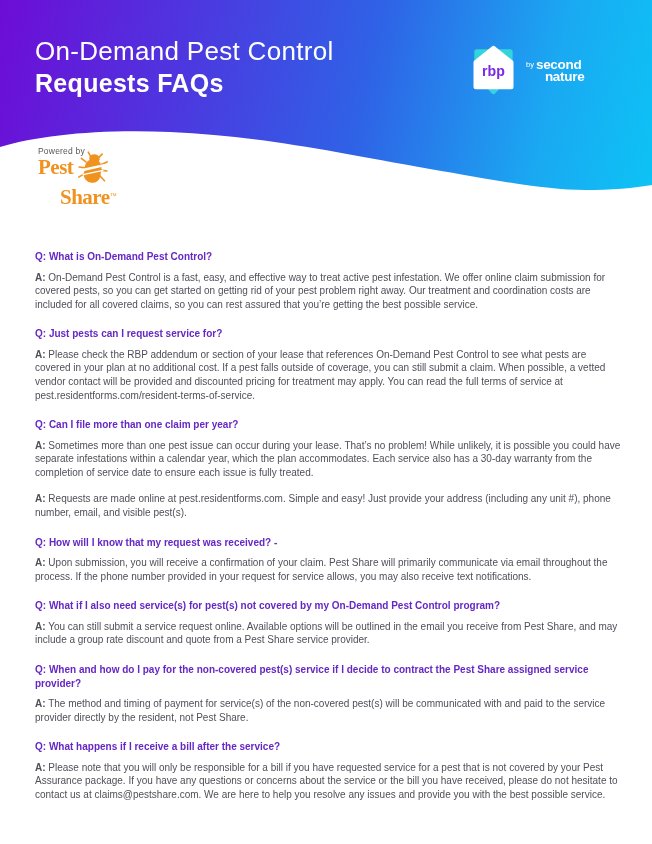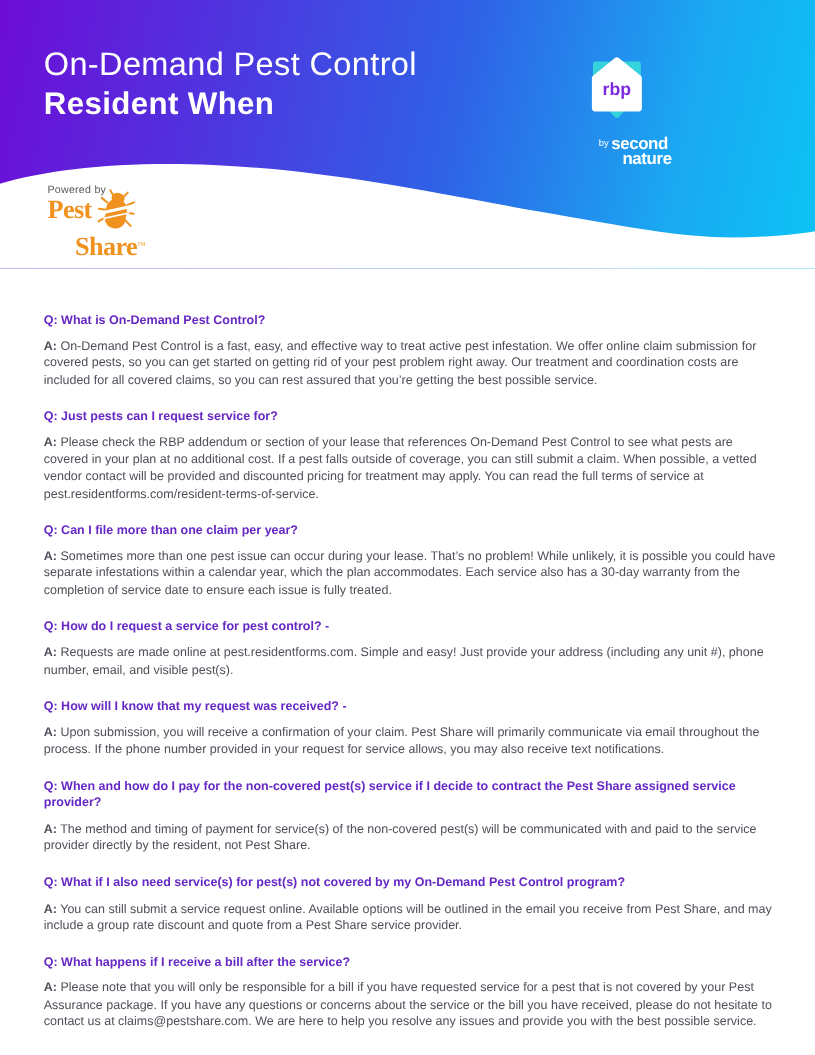--- a/index.html
+++ b/index.html
@@ -12,21 +12,21 @@
   
   .hero{
     position:absolute;top:0;left:0;width:652px;height:215px;
     background:linear-gradient(102deg,#6e0cd6 0%,#4b3ae0 30%,#2f62e6 55%,#1aa9f2 82%,#0cc4f5 100%);
   }
   .hero-wave{position:absolute;bottom:0;left:0;width:652px;height:92px;display:block;z-index:1;}
   .hero-titles{position:absolute;left:35px;top:36px;z-index:2;color:#ffffff;}
   .title-1{font-size:26px;font-weight:400;letter-spacing:.3px;line-height:30px;margin:0;}
   .title-2{font-size:25px;font-weight:700;letter-spacing:.3px;line-height:30px;margin:2px 0 0;}
   
-  .brand{position:absolute;left:470px;top:45px;z-index:2;display:flex;align-items:flex-start;flex-direction:column;}
+  .brand{position:absolute;left:470px;top:45px;z-index:2;display:flex;align-items:flex-start;}
   .rbp-badge{display:block;}
   .sn-wordmark{display:flex;color:#fff;margin-left:9px;margin-top:14px;}
   .sn-by{font-size:7.5px;font-weight:400;margin-top:1px;margin-right:2px;text-align:right;}
   .sn-name{font-weight:700;font-size:13.5px;line-height:11.5px;letter-spacing:-.3px;}
   .sn-name .l2{display:block;padding-left:9px;}
   
   .powered{position:absolute;left:38px;top:146px;z-index:2;}
   .powered-label{font-size:8.5px;color:#57555a;letter-spacing:.2px;margin:0 0 2px;}
   .ps-row{display:flex;align-items:flex-start;}
   .ps-word{font-size:21px;font-weight:700;letter-spacing:-.5px;line-height:18px;margin:0;font-family:Liberation Serif, serif;}
@@ -45,21 +45,21 @@
 
 <div class="page">
 
   <div class="hero">
     <svg class="hero-wave" viewBox="0 0 652 92" preserveAspectRatio="none" aria-hidden="true">
       <path d="M0,24 C40,12 100,6 170,9 C260,13 330,28 430,46 C500,58 545,67 585,67 C610,67 635,65 652,62 L652,92 L0,92 Z" fill="#ffffff"></path>
     </svg>
 
     <div class="hero-titles">
       <h1 class="title-1">On-Demand Pest Control</h1>
-      <h2 class="title-2">Resident When</h2>
+      <h2 class="title-2">Requests FAQs</h2>
     </div>
 
     <div class="brand">
       <svg class="rbp-badge" width="47" height="50" viewBox="0 0 56 60" aria-hidden="true">
 
         <path d="M8,8 L48,8 L48,34 L28,56 L8,34 Z" fill="#35d3dc" stroke="#35d3dc" stroke-width="6" stroke-linejoin="round"></path>
 
         <path d="M28,4 L49,21 L49,50 L7,50 L7,21 Z" fill="#ffffff" stroke="#ffffff" stroke-width="6" stroke-linejoin="round"></path>
         <text x="28" y="37" text-anchor="middle" font-family="Liberation Sans, sans-serif" font-size="17" font-weight="bold" fill="#7b2ae0">rbp</text>
       </svg>
@@ -107,37 +107,36 @@
       <h3 class="q" style="color:#6628c4">Q: Just pests can I request service for?</h3>
       <p class="a"><b>A:</b> <span>Please check the RBP addendum or section of your lease that references On-Demand Pest Control to see what pests are covered in your plan at no additional cost. If a pest falls outside of coverage, you can still submit a claim. When possible, a vetted vendor contact will be provided and discounted pricing for treatment may apply. You can read the full terms of service at pest.residentforms.com/resident-terms-of-service.</span></p>
     </section>
 
     <section class="faq">
       <h3 class="q" style="color:#6628c4">Q: Can I file more than one claim per year?</h3>
       <p class="a"><b>A:</b> <span>Sometimes more than one pest issue can occur during your lease. That’s no problem! While unlikely, it is possible you could have separate infestations within a calendar year, which the plan accommodates. Each service also has a 30-day warranty from the completion of service date to ensure each issue is fully treated.</span></p>
     </section>
 
     <section class="faq">
-      <h3 class="q" style="color:#6628c4">Q: How do I request a service for pest control? -</h3>
       <p class="a"><b>A:</b> <span>Requests are made online at pest.residentforms.com. Simple and easy! Just provide your address (including any unit #), phone number, email, and visible pest(s).</span></p>
     </section>
 
     <section class="faq">
       <h3 class="q" style="color:#6628c4">Q: How will I know that my request was received? -</h3>
       <p class="a"><b>A:</b> <span>Upon submission, you will receive a confirmation of your claim. Pest Share will primarily communicate via email throughout the process. If the phone number provided in your request for service allows, you may also receive text notifications.</span></p>
     </section>
 
     <section class="faq">
-      <h3 class="q" style="color:#6628c4">Q: When and how do I pay for the non-covered pest(s) service if I decide to contract the Pest Share assigned service provider?</h3>
-      <p class="a"><b>A:</b> <span>The method and timing of payment for service(s) of the non-covered pest(s) will be communicated with and paid to the service provider directly by the resident, not Pest Share.</span></p>
+      <h3 class="q" style="color:#6628c4">Q: What if I also need service(s) for pest(s) not covered by my On-Demand Pest Control program?</h3>
+      <p class="a"><b>A:</b> <span>You can still submit a service request online. Available options will be outlined in the email you receive from Pest Share, and may include a group rate discount and quote from a Pest Share service provider.</span></p>
     </section>
 
     <section class="faq">
-      <h3 class="q" style="color:#6628c4">Q: What if I also need service(s) for pest(s) not covered by my On-Demand Pest Control program?</h3>
-      <p class="a"><b>A:</b> <span>You can still submit a service request online. Available options will be outlined in the email you receive from Pest Share, and may include a group rate discount and quote from a Pest Share service provider.</span></p>
+      <h3 class="q" style="color:#6628c4">Q: When and how do I pay for the non-covered pest(s) service if I decide to contract the Pest Share assigned service provider?</h3>
+      <p class="a"><b>A:</b> <span>The method and timing of payment for service(s) of the non-covered pest(s) will be communicated with and paid to the service provider directly by the resident, not Pest Share.</span></p>
     </section>
 
     <section class="faq">
       <h3 class="q" style="color:#6628c4">Q: What happens if I receive a bill after the service?</h3>
       <p class="a"><b>A:</b> <span>Please note that you will only be responsible for a bill if you have requested service for a pest that is not covered by your Pest Assurance package. If you have any questions or concerns about the service or the bill you have received, please do not hesitate to contact us at claims@pestshare.com. We are here to help you resolve any issues and provide you with the best possible service.</span></p>
     </section>
 
   </main>
 </div>
 

